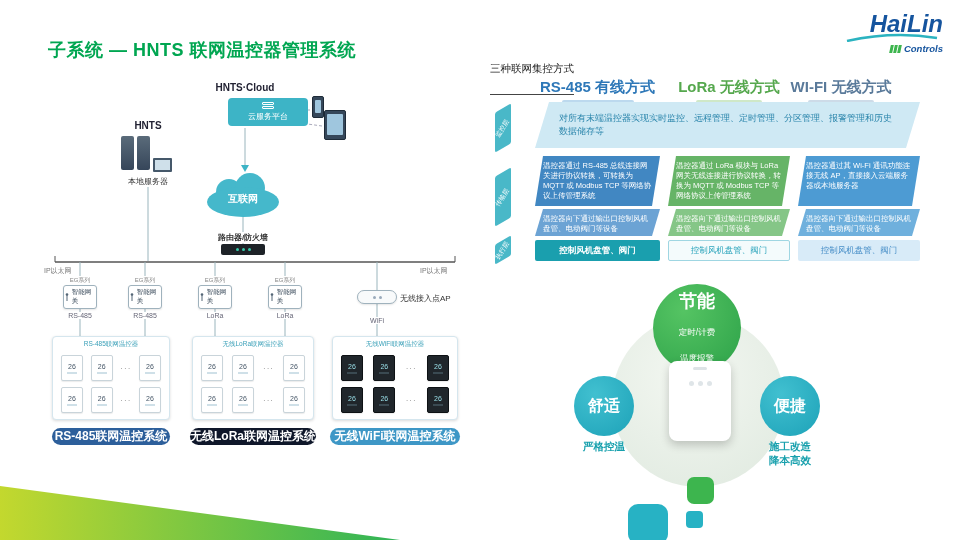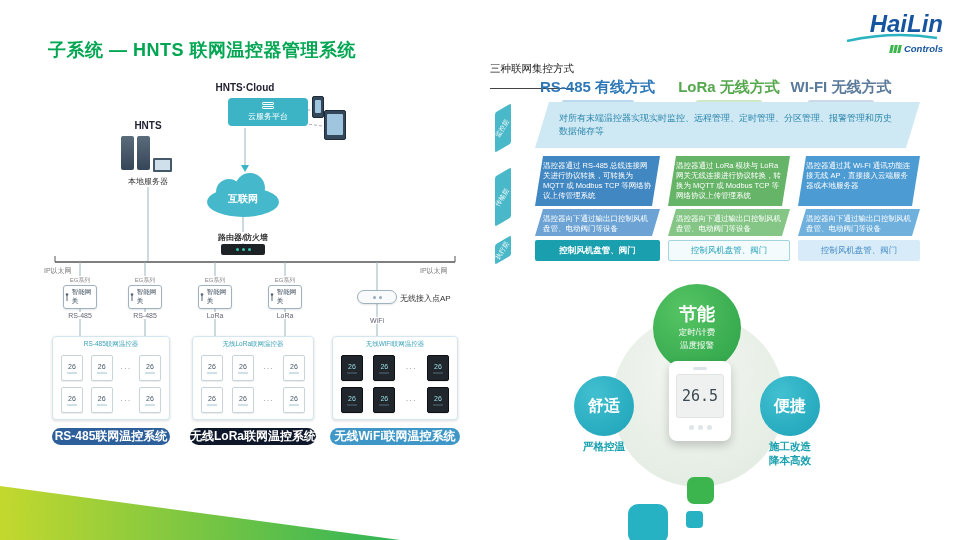--- a/index.html
+++ b/index.html
@@ -52,36 +52,36 @@
 .t-val{font-size:7px;color:#456}
 .t-bar{width:10px;height:2px;background:#cfe0e8;margin-top:2px}
 .t-dots{font-size:8px;color:#999;letter-spacing:1px}
 .card.dark .t-cell{background:#20262b;border-color:#0d1114}
 .card.dark .t-val{color:#9adfe8}
 .card.dark .t-bar{background:#3a4a52}
 
 .pill{position:absolute;height:17px;border-radius:9px;color:#fff;font-size:12px;font-weight:bold;display:flex;align-items:center;justify-content:center;z-index:2;white-space:nowrap}
 
 
-.tbl-title{font-size:10.5px;color:#222;border-bottom:1px solid #444;padding-bottom:12px}
+.tbl-title{font-size:10.5px;color:#222;border-bottom:1px solid #444;padding-bottom:18px}
 .thead{text-align:center;font-size:15px;font-weight:bold}
 .h-bar{display:block;height:4px;border-radius:2px;margin:3px auto 0}
 .ribbon{width:16px;background:#49b8c8;transform:skewY(-30deg);display:flex;align-items:center;justify-content:center;border-radius:2px}
 .ribbon span{transform:skewY(30deg) rotate(-58deg);font-size:6.5px;color:#fff;white-space:nowrap}
 .mon-box{background:#cfe9f4;color:#2a85ab;font-size:9px;line-height:1.5;display:flex;align-items:center;padding:0 24px;clip-path:polygon(14px 0,100% 0,calc(100% - 14px) 100%,0 100%)}
 .mid-box{color:#fff;font-size:7.5px;line-height:1.35;padding:5px 8px;clip-path:polygon(8px 0,100% 0,calc(100% - 8px) 100%,0 100%)}
 .exec-box{font-size:8.5px;display:flex;align-items:center;justify-content:center;border-radius:2px}
 
 
 .big-circle{border-radius:50%;background:radial-gradient(circle at 45% 35%,#f3f7f1,#dfe9df)}
 .circle{border-radius:50%;color:#fff;display:flex;flex-direction:column;align-items:center;justify-content:center;text-align:center;z-index:2}
 .c-green{background:radial-gradient(circle at 35% 30%,#55c463,#2ca148)}
 .c-teal{background:radial-gradient(circle at 35% 30%,#41c0d0,#1da2b8)}
 .c-title{font-size:16px;font-weight:bold;line-height:1.2}
-.c-line{font-size:8.5px;margin-top:1px}
+.c-line{font-size:8.5px;margin-top:14px}
 .sub-lbl{color:#17a0ad;font-weight:bold;font-size:10.5px;text-align:center;z-index:2}
 .thermo{background:#fff;border-radius:8px;box-shadow:0 4px 10px rgba(0,0,0,.2);display:flex;flex-direction:column;align-items:center;padding:6px 5px;z-index:3}
 .th-cam{width:14px;height:3px;background:#dde3e6;border-radius:2px;margin-bottom:4px}
 .th-screen{width:48px;height:44px;background:#eef1ef;border:1px solid #e0e5e3;border-radius:3px;display:flex;align-items:center;justify-content:center}
 .th-temp{font-size:15px;color:#3a4a50;font-family:"DejaVu Sans Mono",monospace}
 .th-btns{display:flex;gap:4px;margin-top:7px}
 .th-btns i{width:5px;height:5px;border-radius:50%;background:#dfe5e8}
 
 
 .band{background:linear-gradient(90deg,#c3d82e,#2fb457);clip-path:polygon(0 0,100% 100%,0 100%)}
@@ -375,23 +375,20 @@
   <div class="abs sub-lbl" style="left:564px;top:440px;width:80px">严格控温</div>
 
   <div class="abs circle c-teal" style="left:760px;top:376px;width:60px;height:60px">
     <div class="c-title">便捷</div>
   </div>
   <div class="abs sub-lbl" style="left:750px;top:440px;width:80px">施工改造</div>
   <div class="abs sub-lbl" style="left:750px;top:454px;width:80px">降本高效</div>
 
   <div class="abs thermo" style="left:669px;top:361px;width:62px;height:80px">
     <div class="th-cam"></div>
-    <div class="th-screen">
-      <span class="th-temp">26.5</span>
-    </div>
     <div class="th-btns">
         <i></i>
         <i></i>
         <i></i>
       </div>
   </div>
 
   <div class="abs band" style="left:0;top:486px;width:400px;height:54px"></div>
   <div class="abs sq" style="left:628px;top:504px;width:40px;height:40px;background:#27b2c4"></div>
   <div class="abs sq" style="left:687px;top:477px;width:27px;height:27px;background:#3db54e;border-radius:7px"></div>

